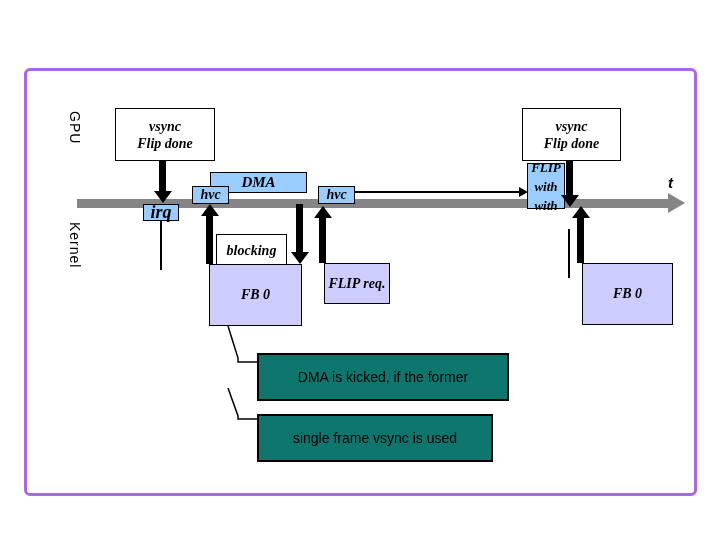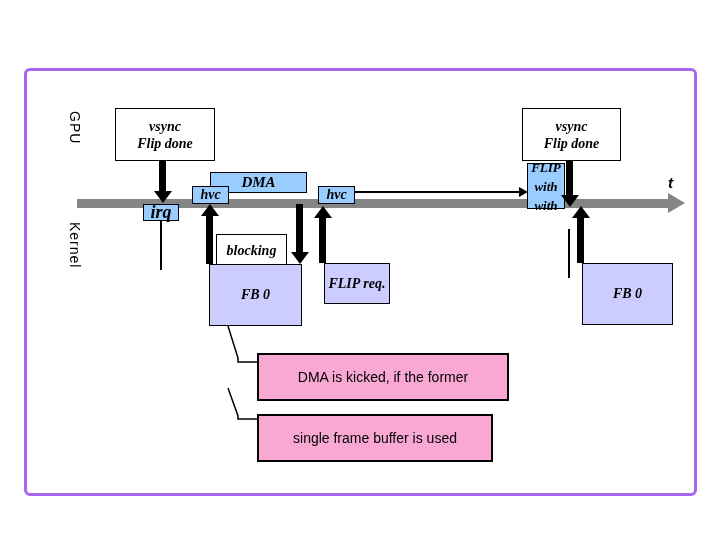--- a/index.html
+++ b/index.html
@@ -21,21 +21,21 @@
   .shaft-v{position:absolute;width:7px;background:#000;}
   .head-down{position:absolute;width:0;height:0;border-left:9px solid transparent;
              border-right:9px solid transparent;border-top:12px solid #000;}
   .head-up{position:absolute;width:0;height:0;border-left:9px solid transparent;
            border-right:9px solid transparent;border-bottom:12px solid #000;}
   .thinline-v{position:absolute;width:2px;background:#000;}
   .thinline-h{position:absolute;height:2px;background:#000;}
   .head-right{position:absolute;width:0;height:0;border-top:5px solid transparent;
               border-bottom:5px solid transparent;border-left:9px solid #000;}
   .tlabel{position:absolute;left:668px;top:174px;font-style:italic;font-weight:bold;font-size:15px;}
-  .callout{position:absolute;border:2px solid #000;background:#f9a8d4;display:flex;flex-direction:column;
+  .callout{position:absolute;border:2px solid #000;background:#0f766e;display:flex;flex-direction:column;
            align-items:center;justify-content:center;text-align:center;font-size:14px;line-height:20px;
            box-sizing:border-box;}
   svg.overlay{position:absolute;left:0;top:0;width:720px;height:540px;pointer-events:none;}
 </style>
 </head>
 <body>
 
 <div id="stage">
 
   <div class="frame"></div>
@@ -97,16 +97,16 @@
 
   <svg class="overlay">
     <polyline points="228,326 238,358 238,362 257,362" fill="none" stroke="#000" stroke-width="1.5"></polyline>
     <polyline points="228,388 238,416 238,419 257,419" fill="none" stroke="#000" stroke-width="1.5"></polyline>
   </svg>
 
   <div class="callout" style="left:257px;top:353px;width:252px;height:48px;">
     <span>DMA is kicked, if the former</span>
   </div>
   <div class="callout" style="left:257px;top:414px;width:236px;height:48px;">
-    <span>single frame buffer is used</span>
+    <span>single frame vsync is used</span>
   </div>
 
 </div>
 
 </body></html>

